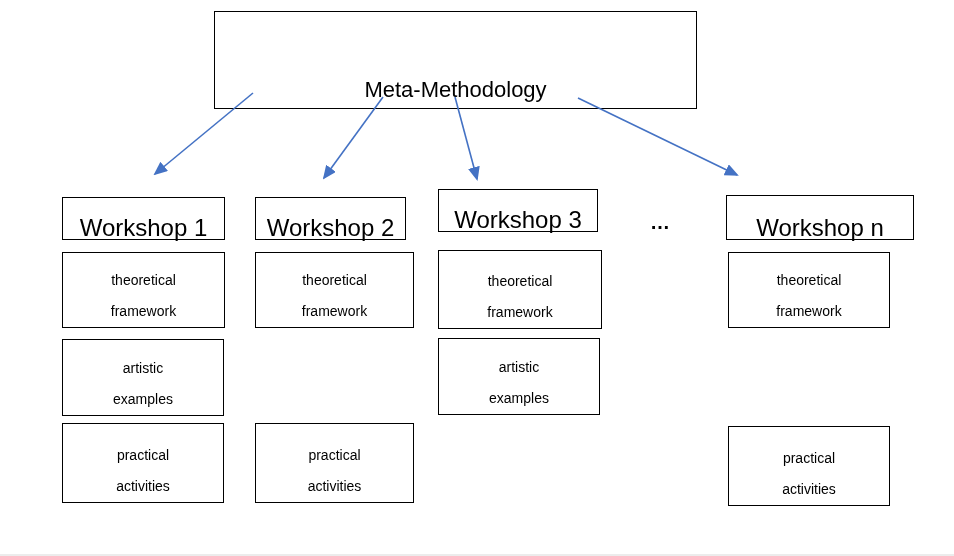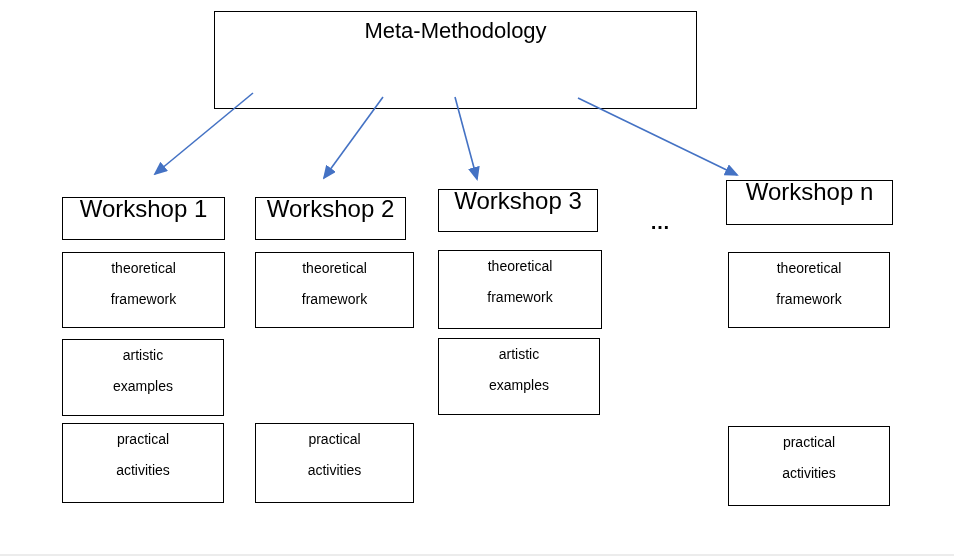--- a/index.html
+++ b/index.html
@@ -16,21 +16,21 @@
     color: #000000;
     overflow: hidden;
   }
   .box {
     position: absolute;
     border: 1px solid #000000;
     background: #ffffff;
     display: flex;
     flex-direction: column;
     align-items: center;
-    justify-content: flex-start;
+    justify-content: flex-end;
     text-align: center;
     box-sizing: border-box;
   }
   .title-box {
     font-size: 22px;
     line-height: 37px;
   }
   .workshop-box {
     font-size: 24px;
     line-height: 22px;
@@ -116,21 +116,21 @@
   </div>
   <div class="box cell-box" style="left:438px; top:250px; width:164px; height:79px;">
     <div>theoretical framework</div>
   </div>
   <div class="box cell-box" style="left:438px; top:338px; width:162px; height:77px;">
     <div>artistic examples</div>
   </div>
 
   <div class="ellipsis" style="left:645px; top:204px; width:30px; height:36px;">…</div>
 
-  <div class="box workshop-box" style="left:726px; top:180px; width:167px; height:45px;">
+  <div class="box workshop-box" style="left:726px; top:195px; width:188px; height:45px;">
     <div>Workshop n</div>
   </div>
   <div class="box cell-box" style="left:728px; top:252px; width:162px; height:76px;">
     <div>theoretical framework</div>
   </div>
   <div class="box cell-box" style="left:728px; top:426px; width:162px; height:80px;">
     <div>practical activities</div>
   </div>
 
   <div class="bottom-edge"></div>

